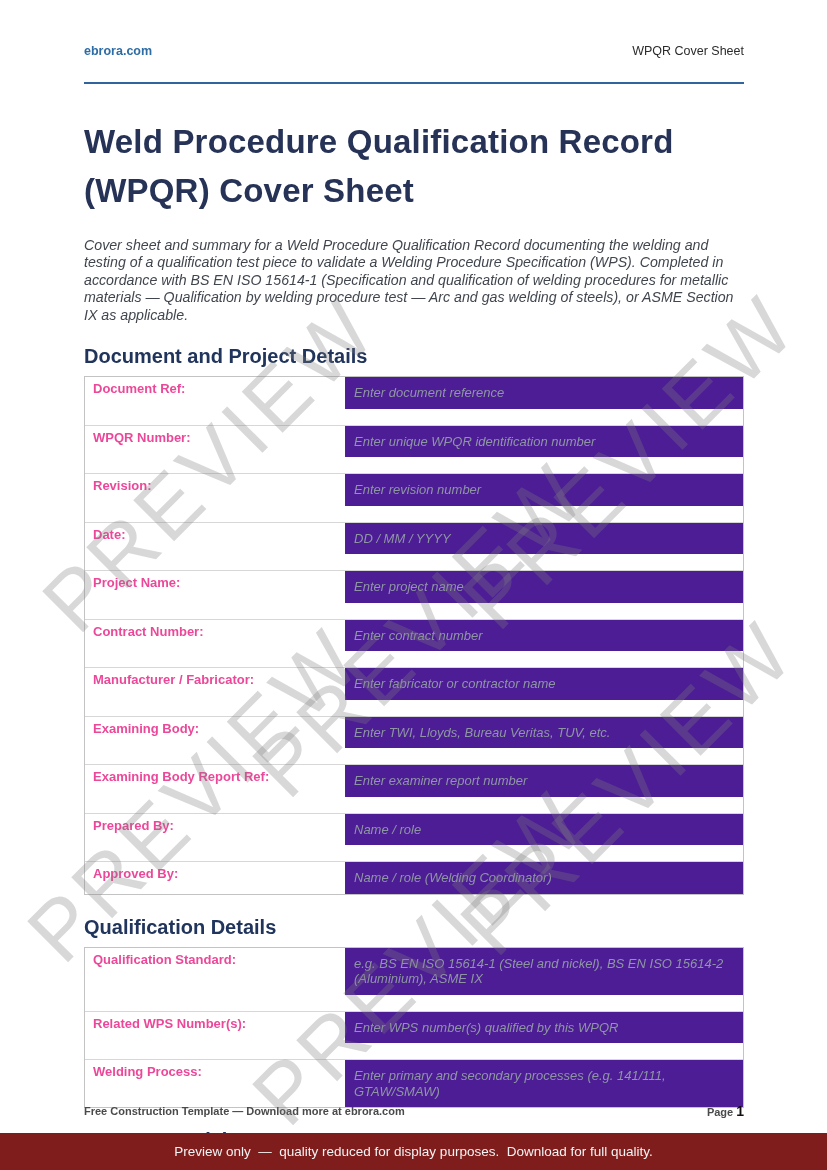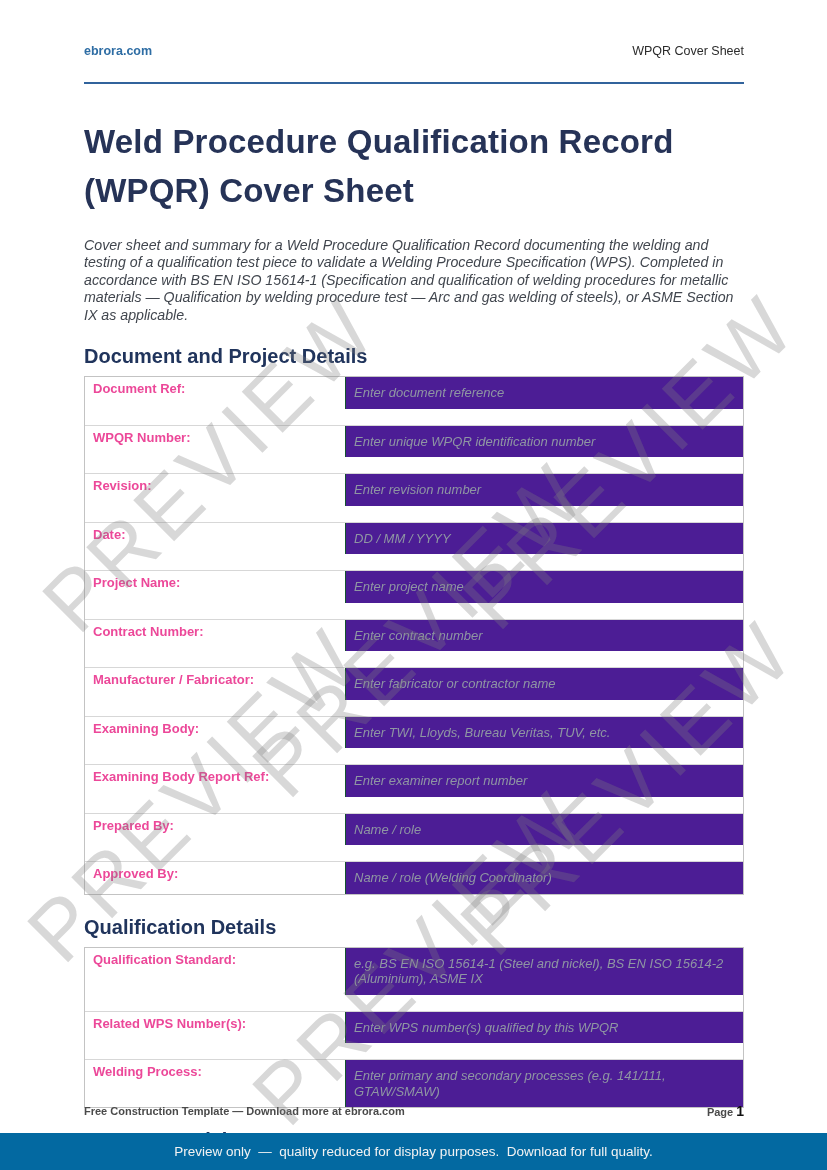--- a/index.html
+++ b/index.html
@@ -61,21 +61,21 @@
   .footer {
     position:absolute; left:84px; right:83px; top:1103px;
     display:flex; justify-content:space-between; align-items:center;
     font-size:11px; color:#4a4a4a;font-weight:bold;
   }
   .page-num { font-size:14px; color:#111111; margin-left:3px; }
 
   
   .preview-bar {
     position:absolute; left:0; right:0; bottom:0; height:37px;
-    background:#0369a1;
+    background:#7f1d1d;
     display:flex; align-items:center; justify-content:center;
     color:#f3f3f3; font-size:13.5px;
     white-space:pre;
   }
 
   
   .wm {
     position:absolute;
     font-size:84px; letter-spacing:6px; font-weight:400;
     color:rgba(125,125,125,0.30);

